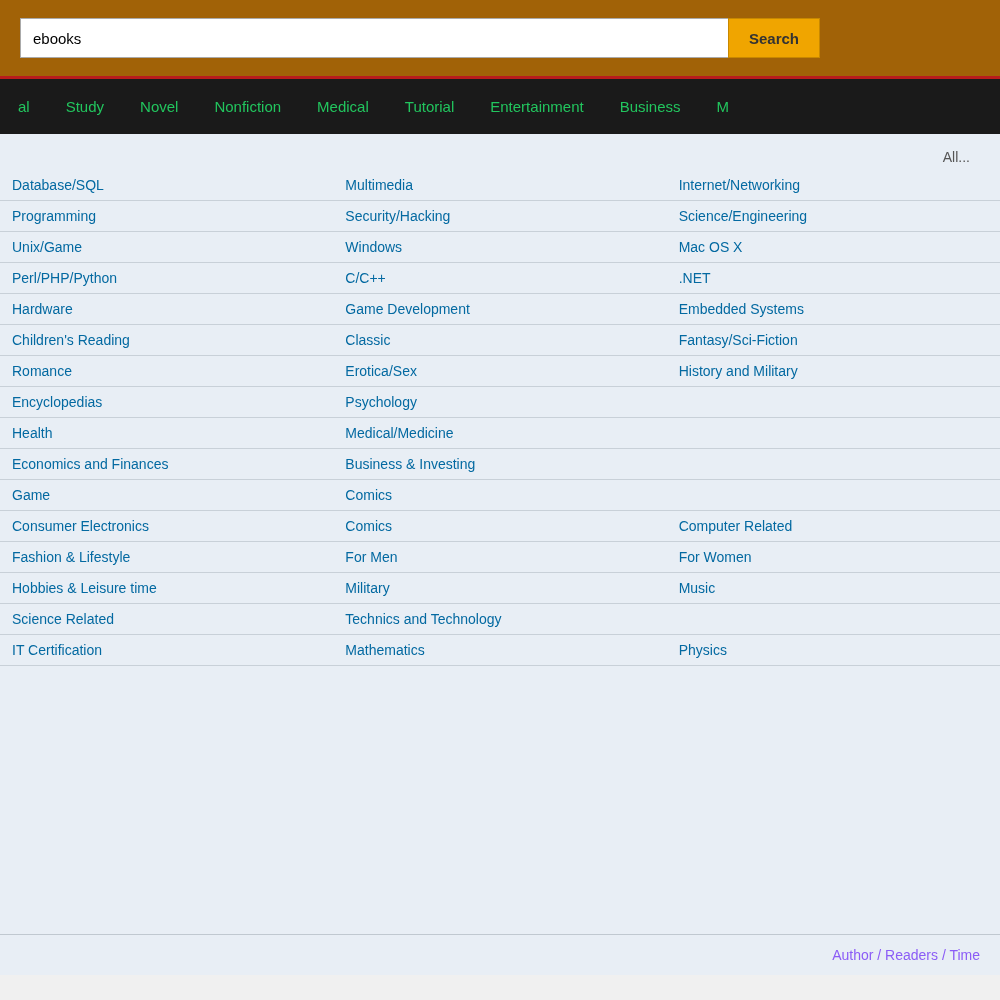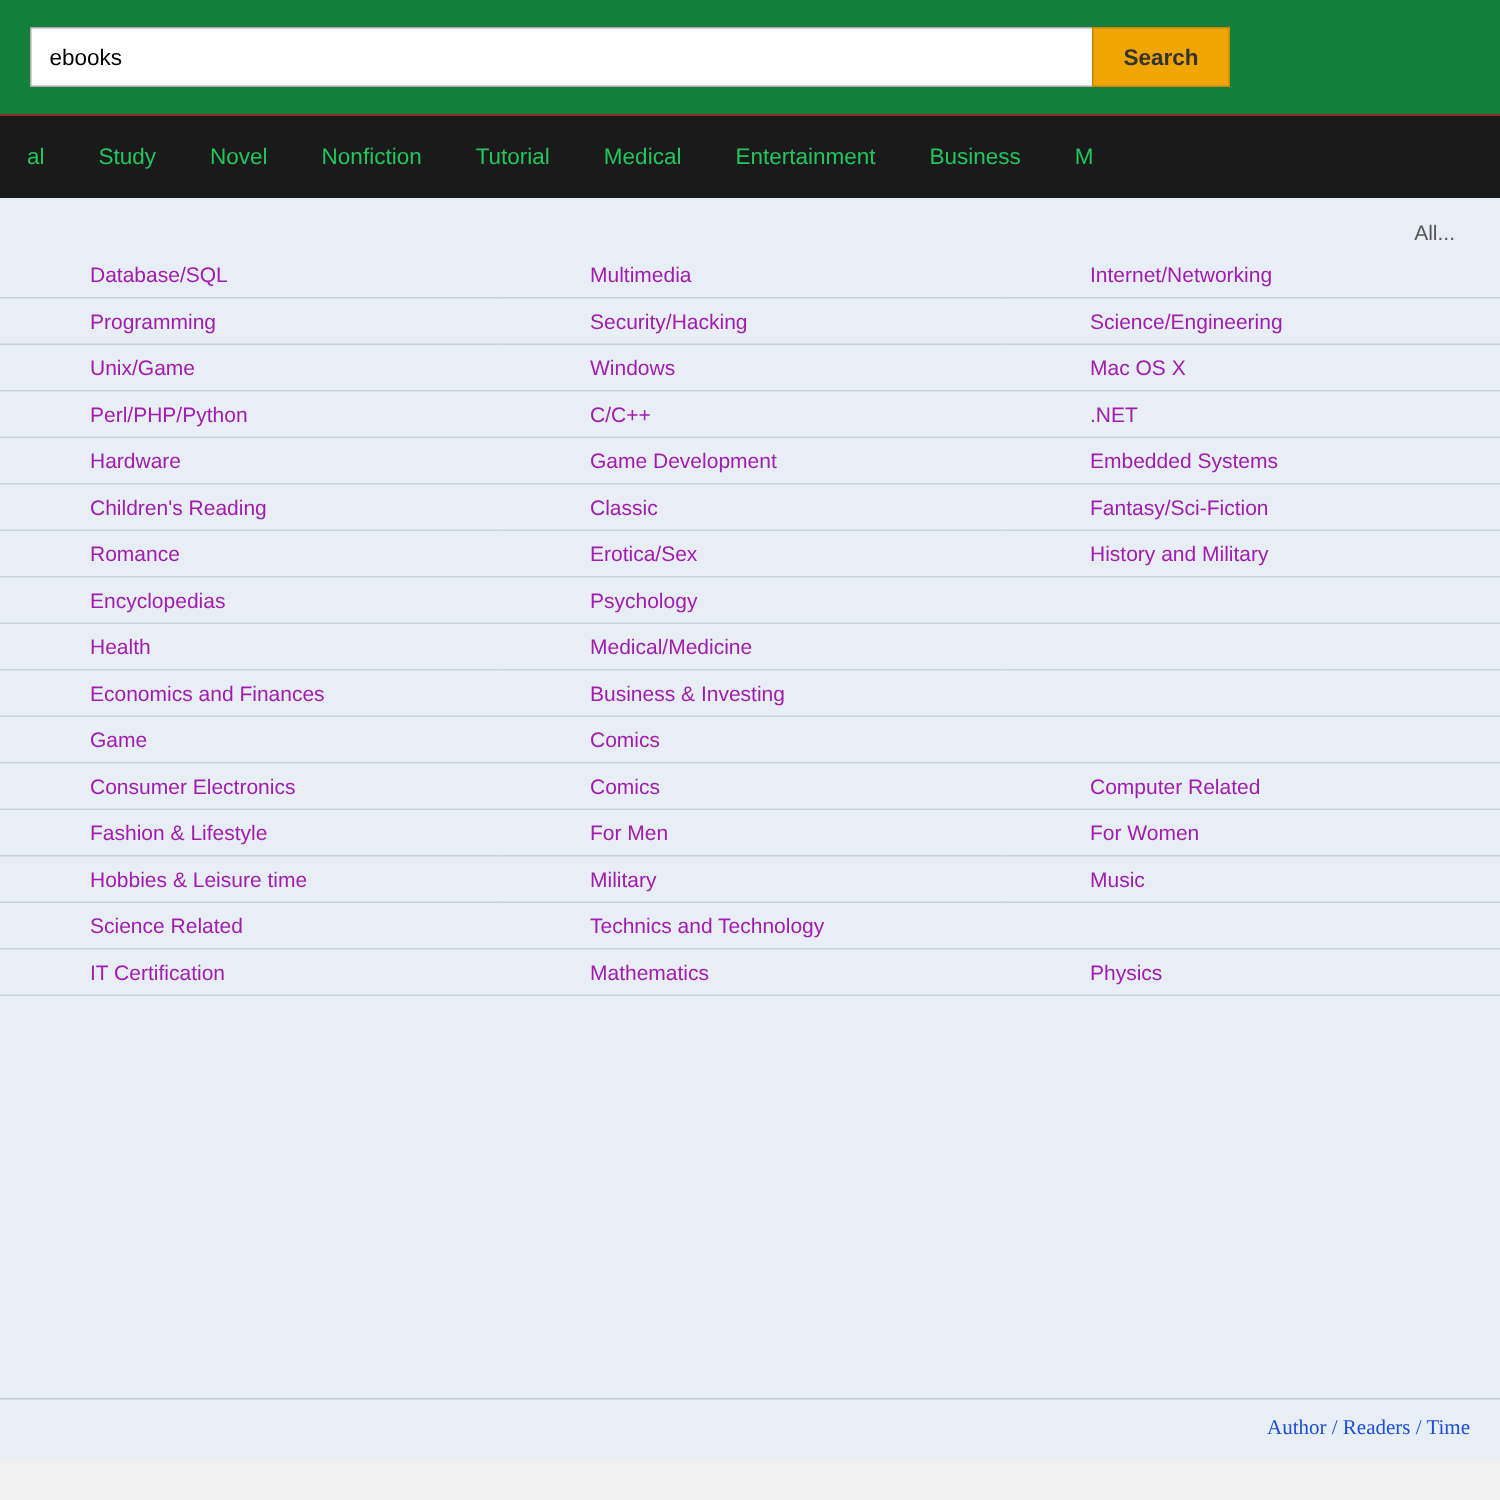--- a/index.html
+++ b/index.html
@@ -1,22 +1,22 @@
 <!DOCTYPE html>
 <html><head>
   <meta charset="utf-8">
   <style>
     * { margin: 0; padding: 0; box-sizing: border-box; }
     body { font-family: Arial, sans-serif; background: #f0f0f0; width: 1000px; min-height: 1000px; overflow-x: hidden; }
 
     
     .search-area {
-      background: #15803d;
+      background: #a16207;
       padding: 18px 20px;
-      border-bottom: 1px solid #b91c1c;
+      border-bottom: 3px solid #b91c1c;
     }
     .search-form {
       display: flex;
       align-items: center;
       max-width: 800px;
     }
     .search-input {
       flex: 1;
       padding: 8px 12px;
       font-size: 15px;
@@ -84,60 +84,58 @@
     }
     .category-grid tr {
       border-bottom: 1px solid #c8d0d8;
     }
     .category-grid td {
       padding: 7px 12px;
       vertical-align: top;
       width: 33.33%;
     }
     .category-link {
-      color: #a21caf;
+      color: #0369a1;
       font-size: 14px;
       cursor: pointer;
       text-decoration: none;
       display: block;
-      margin-left: 48px;
     }
 
     
     .footer-bar {
       background: #e8eef5;
       border-top: 1px solid #c0c8d0;
       padding: 12px 20px;
       display: flex;
       justify-content: flex-end;
       align-items: center;
     }
     .footer-text {
-      color: #1d4ed8;
+      color: #8b5cf6;
       font-size: 14px;
-      font-family: Liberation Serif, serif;
     }
   </style>
 </head>
 <body>
 
 <div class="search-area">
   <div class="search-form">
     <input class="search-input" type="text" value="ebooks" style="">
     <button class="search-button">Search</button>
   </div>
 </div>
 
 <nav class="nav-bar">
 <div class="nav-item">al</div>
     <div class="nav-item">Study</div>
     <div class="nav-item">Novel</div>
     <div class="nav-item">Nonfiction</div>
+    <div class="nav-item">Medical</div>
     <div class="nav-item">Tutorial</div>
-    <div class="nav-item">Medical</div>
     <div class="nav-item">Entertainment</div>
     <div class="nav-item">Business</div>
     <div class="nav-item">M</div>
   </nav>
 
 <div class="main-content">
   <div class="all-link-row">
     <a class="all-link" href="#">All...</a>
   </div>
 

